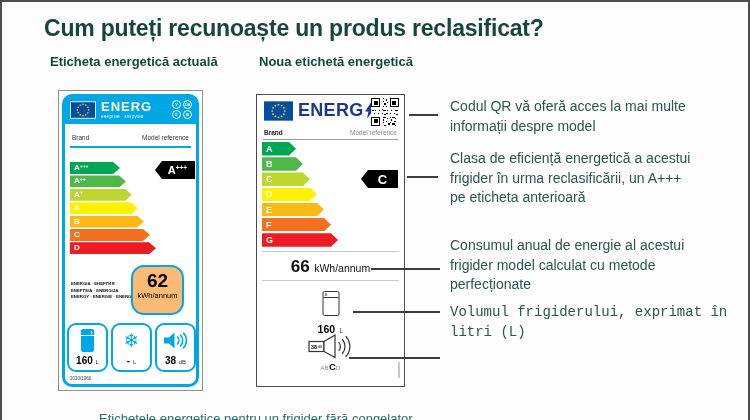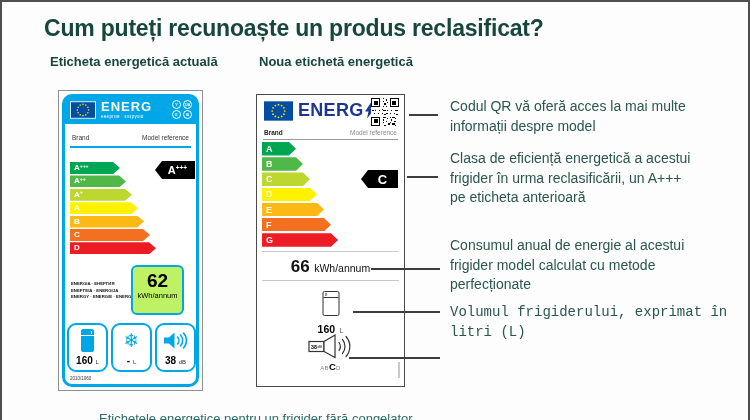--- a/index.html
+++ b/index.html
@@ -40,21 +40,21 @@
   .arrow .cb { font-size:8px; font-weight:bold; line-height:8px; }
   .arrow .cs { font-size:5px; font-weight:bold; vertical-align:super; line-height:5px; position:relative; top:-2px; }
   .ol-indicator { position:absolute; top:64px; left:90px; width:40px; height:18px; background:#000;
                   color:#fff; display:flex; align-items:center; justify-content:center;
                   clip-path:polygon(7px 0, 100% 0, 100% 100%, 7px 100%, 0 50%); padding-left:5px; box-sizing:border-box; }
   .ol-indicator .rb { font-size:11px; font-weight:bold; }
   .ol-indicator .rs { font-size:6.5px; font-weight:bold; position:relative; top:-3px; }
   .ol-langs { position:absolute; top:184px; left:6px; font-size:4.3px; line-height:6.5px;
               color:#111; font-weight:bold; white-space:pre-line; }
   .ol-kwh { position:absolute; left:66px; top:168px; width:53px; height:50px;
-            border:2.5px solid #00A7E7; border-radius:6px; box-sizing:border-box; text-align:center; background:#bef264; }
+            border:2.5px solid #00A7E7; border-radius:13px; box-sizing:border-box; text-align:center; background:#fdba74; }
   .ol-kwh .v { font-size:19px; font-weight:bold; color:#000; line-height:20px; margin-top:4px; }
   .ol-kwh .u { font-size:7.5px; color:#000; }
   .ol-box { position:absolute; top:226px; width:41px; height:49px; border:2.5px solid #00A7E7;
             border-radius:9px; box-sizing:border-box; display:flex; flex-direction:column;
             align-items:center; justify-content:space-between; padding:4px 0 3px 0; background:#fff; }
   .ol-box .val { font-size:10px; font-weight:bold; color:#000; line-height:10px; }
   .ol-box .val .unit { font-size:6px; font-weight:normal; color:#333; }
   .ol-box1 { left:2px; } .ol-box2 { left:46px; } .ol-box3 { left:90px; }
   .ol-fridge { width:13px; height:23px; background:#00A7E7; border-radius:2px; position:relative; }
   .ol-fridge:before { content:""; position:absolute; left:0; right:0; top:6px; height:1px; background:#fff; }

